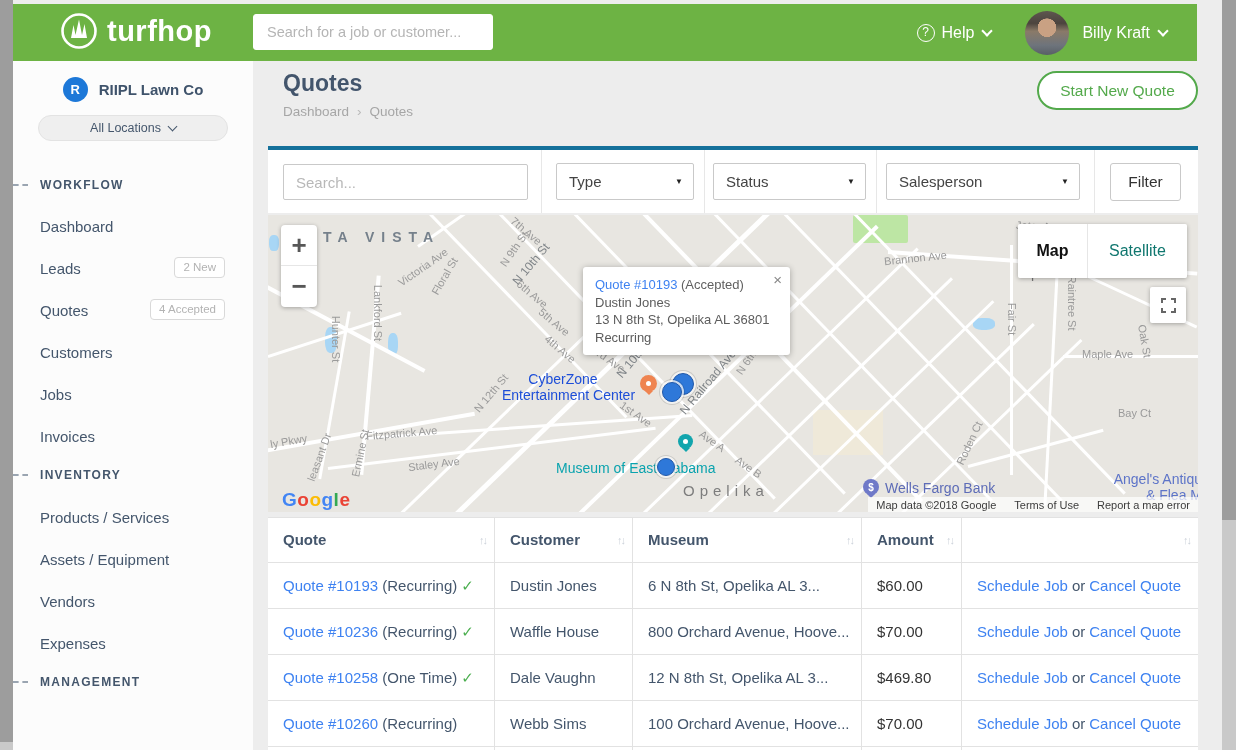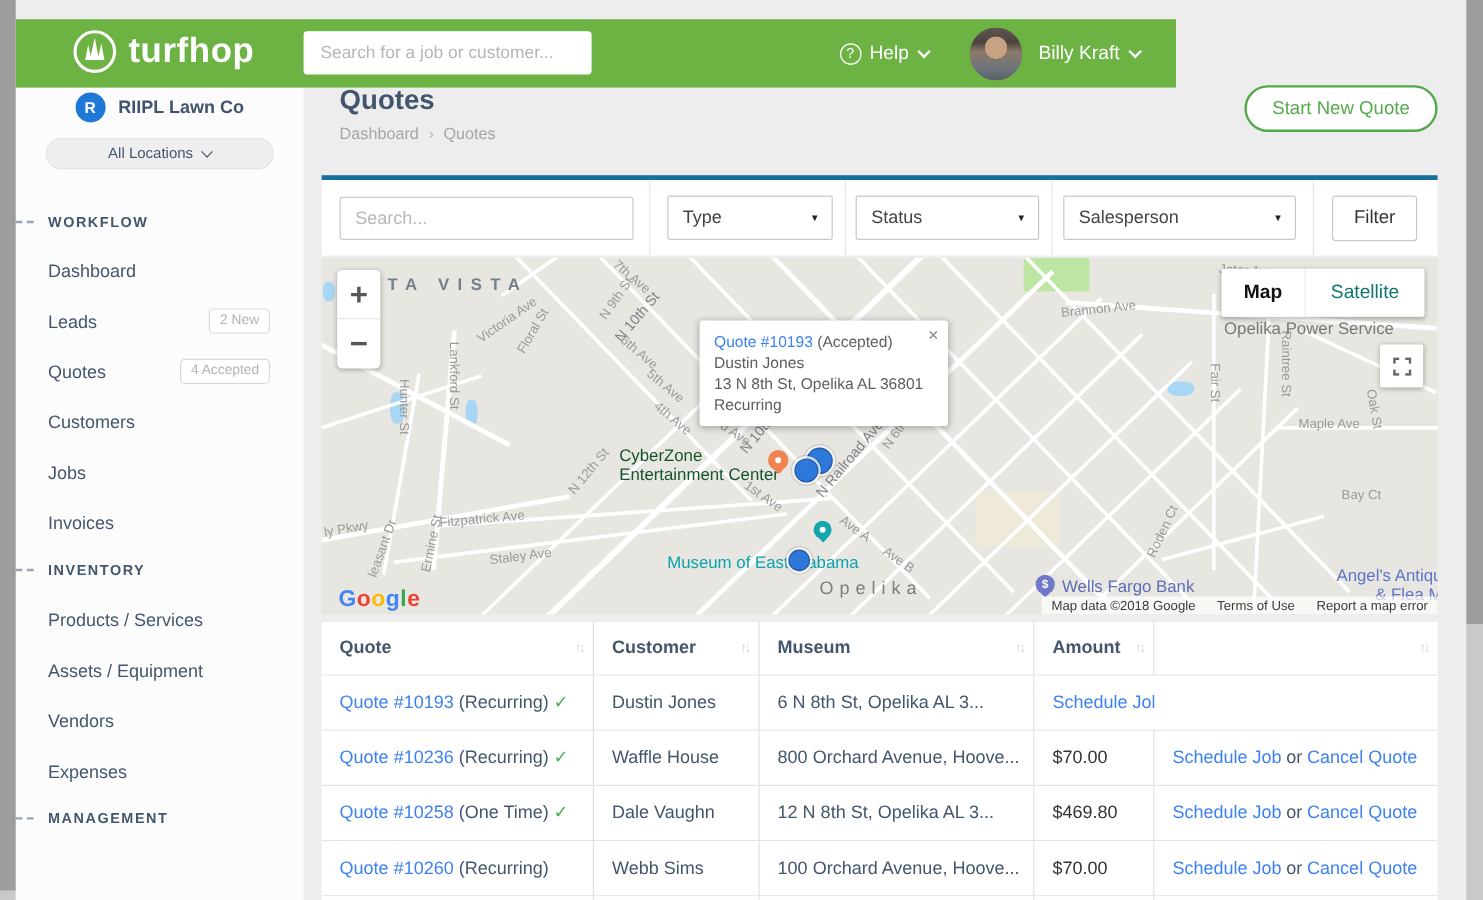--- a/index.html
+++ b/index.html
@@ -4,21 +4,21 @@
 <style>
   *{box-sizing:border-box;margin:0;padding:0}
   html,body{width:1236px;height:750px;overflow:hidden}
   body{font-family:"Liberation Sans",sans-serif;background:#ededed;position:relative}
   
   .strip-left{position:absolute;left:0;top:0;width:13px;height:750px;background:#c9c9c9;z-index:50}
   .strip-left .thumb{position:absolute;left:0;top:0;width:13px;height:742px;background:#9d9d9d}
   .strip-right{position:absolute;right:0;top:0;width:14px;height:750px;background:#c9c9c9;z-index:50}
   .strip-right .thumb{position:absolute;left:0;top:0;width:14px;height:520px;background:#9d9d9d}
   
-  .topbar{position:absolute;left:13px;top:16px;width:967px;height:57px;background:#6db344;z-index:10}
+  .topbar{position:absolute;left:13px;top:4px;width:1184px;height:57px;background:#6db344;z-index:10}
   .logo{position:absolute;left:47px;top:8px;display:flex;align-items:center;gap:9px}
   .logo-text{color:#fff;font-size:29px;font-weight:bold;letter-spacing:.5px}
   .top-search{position:absolute;left:240px;top:10px;width:240px;height:36px;border:1px solid #fff;border-radius:3px;background:#fff;padding:4px 13px;font-size:14.5px;color:#333;outline:none;font-family:"Liberation Sans",sans-serif}
   .top-search::placeholder{color:#b5b5b5}
   .top-right{position:absolute;right:30px;top:0;height:57px;display:flex;align-items:center}
   .qmark{width:18px;height:18px;border:1.5px solid #fff;border-radius:50%;color:#fff;font-size:12px;line-height:15px;text-align:center;margin-right:7px}
   .top-label{color:#fff;font-size:16px}
   .chev{width:8px;height:8px;border-right:2px solid #fff;border-bottom:2px solid #fff;transform:rotate(45deg);margin:-3px 0 0 9px}
   .avatar{width:44px;height:44px;border-radius:50%;margin:0 13px 0 34px;background:
     radial-gradient(circle at 50% 38%, #c9a183 0 26%, transparent 27%),
@@ -66,21 +66,21 @@
   .pin-teal{background:#12a5ad;width:15px;height:15px}
   .pin-teal:after{border-top-color:#12a5ad}
   .pin-purple{background:#6f79c8;width:16px;height:16px;color:#fff;font-size:10px;font-weight:bold}
   .pin-purple:after{border-top-color:#6f79c8}
   .pin-dot{width:5px;height:5px;background:#fff;border-radius:50%}
   .marker{position:absolute;border-radius:50%;background:#2e78d9;border:1px solid #2158a8;box-shadow:0 0 0 2px rgba(255,255,255,.75),0 0 0 3px rgba(0,0,0,.12);z-index:4;cursor:pointer}
   .zoom-ctl{position:absolute;left:13px;top:10px;width:36px;height:82px;background:#fff;border-radius:4px;box-shadow:0 1px 4px rgba(0,0,0,.3);z-index:6}
   .zoom-ctl .zi,.zoom-ctl .zo{display:block;width:36px;height:41px;text-align:center;font-size:26px;font-weight:bold;color:#575757;line-height:40px;cursor:pointer}
   .zoom-ctl .zi{border-bottom:1px solid #e6e6e6}
   .maptype{position:absolute;left:750px;top:9px;display:flex;box-shadow:0 1px 4px rgba(0,0,0,.3);border-radius:2px;z-index:6}
-  .mt-btn{height:40px;background:#fff;display:flex;align-items:center;justify-content:center;font-size:16px;cursor:pointer}
+  .mt-btn{height:54px;background:#fff;display:flex;align-items:center;justify-content:center;font-size:16px;cursor:pointer}
   .mt-map{width:70px;font-weight:bold;color:#111;border-right:1px solid #e6e6e6;border-radius:2px 0 0 2px}
   .mt-sat{width:99px;color:#0f766e;border-radius:0 2px 2px 0}
   .fs-btn{position:absolute;left:882px;top:72px;width:36px;height:36px;background:#fff;border-radius:2px;box-shadow:0 1px 4px rgba(0,0,0,.3);z-index:6;display:flex;align-items:center;justify-content:center;cursor:pointer}
   .fs-icon{position:relative;width:15px;height:15px;border:2px solid #666}
   .fs-mask-h{position:absolute;left:-3px;right:-3px;top:3px;bottom:3px;background:#fff}
   .fs-mask-v{position:absolute;top:-3px;bottom:-3px;left:3px;right:3px;background:#fff}
   .iw{position:absolute;left:315px;top:52px;width:207px;background:#fff;border-radius:3px;box-shadow:0 1px 6px rgba(0,0,0,.3);padding:9px 12px;font-size:13px;color:#5c5c5c;line-height:17.5px;z-index:7}
   .iw .close{position:absolute;right:8px;top:4px;color:#888;font-size:15px;cursor:pointer}
   .iw-arrow{position:absolute;left:409px;top:129px;width:0;height:0;border:11px solid transparent;border-top:11px solid #fff;border-bottom:none;z-index:7}
   .g-logo{position:absolute;left:14px;top:274px;font-size:19px;font-weight:bold;z-index:5;letter-spacing:.5px;cursor:pointer}
@@ -252,21 +252,21 @@
     <span class="st" style="left:140px;top:243px;transform:rotate(-7deg)">Staley Ave</span>
     <span class="st" style="left:98px;top:212px;transform:rotate(-5deg)">Fitzpatrick Ave</span>
     <span class="st" style="left:68px;top:232px;transform:rotate(-78deg)">Ermine St</span>
     <span class="st" style="left:82px;top:92px;transform:rotate(90deg)">Lankford St</span>
     <span class="st" style="left:45px;top:118px;transform:rotate(90deg)">Hunter St</span>
     <span class="st" style="left:2px;top:220px;transform:rotate(-10deg)">ly Pkwy</span>
     <span class="st" style="left:26px;top:236px;transform:rotate(-70deg)">leasant Dr</span>
     <span class="st" style="left:430px;top:220px;transform:rotate(35deg)">Ave A</span>
     <span class="st" style="left:466px;top:246px;transform:rotate(35deg)">Ave B</span>
 
-    <div class="poi-label" style="left:248px;top:156px;width:122px;text-align:left;color:#14532d;line-height:16px">
+    <div class="poi-label" style="left:234px;top:156px;width:122px;text-align:center;color:#1d4ed8;line-height:16px">
       <div>CyberZone</div>
         <div>Entertainment Center</div>
     </div>
     <span class="pin pin-orange" style="left:372px;top:160px">
         <span class="pin-dot"></span>
       </span>
     <span class="poi-label" style="left:288px;top:245px;color:#0aa3ae">Museum of East Alabama</span>
     <span class="pin pin-teal" style="left:410px;top:219px">
         <span class="pin-dot"></span>
       </span>
@@ -322,20 +322,21 @@
       <div class="td"><span>Amount</span><span class="sort">↑↓</span></div>
       <div class="td">
           <span class="sort">↑↓</span>
         </div>
     </div>
 
     <div class="tr">
       <div class="td"><a class="link">Quote #10193</a> <span>(Recurring)</span><span class="check">✓</span></div>
       <div class="td">Dustin Jones</div>
       <div class="td">6 N 8th St, Opelika AL 3...</div>
+      <div class="td amount">$60.00</div>
       <div class="td"><a class="link">Schedule Job</a><span class="or">or</span><a class="link">Cancel Quote</a></div>
     </div>
 
     <div class="tr">
       <div class="td"><a class="link">Quote #10236</a> <span>(Recurring)</span><span class="check">✓</span></div>
       <div class="td">Waffle House</div>
       <div class="td">800 Orchard Avenue, Hoove...</div>
       <div class="td amount">$70.00</div>
       <div class="td"><a class="link">Schedule Job</a><span class="or">or</span><a class="link">Cancel Quote</a></div>
     </div>

